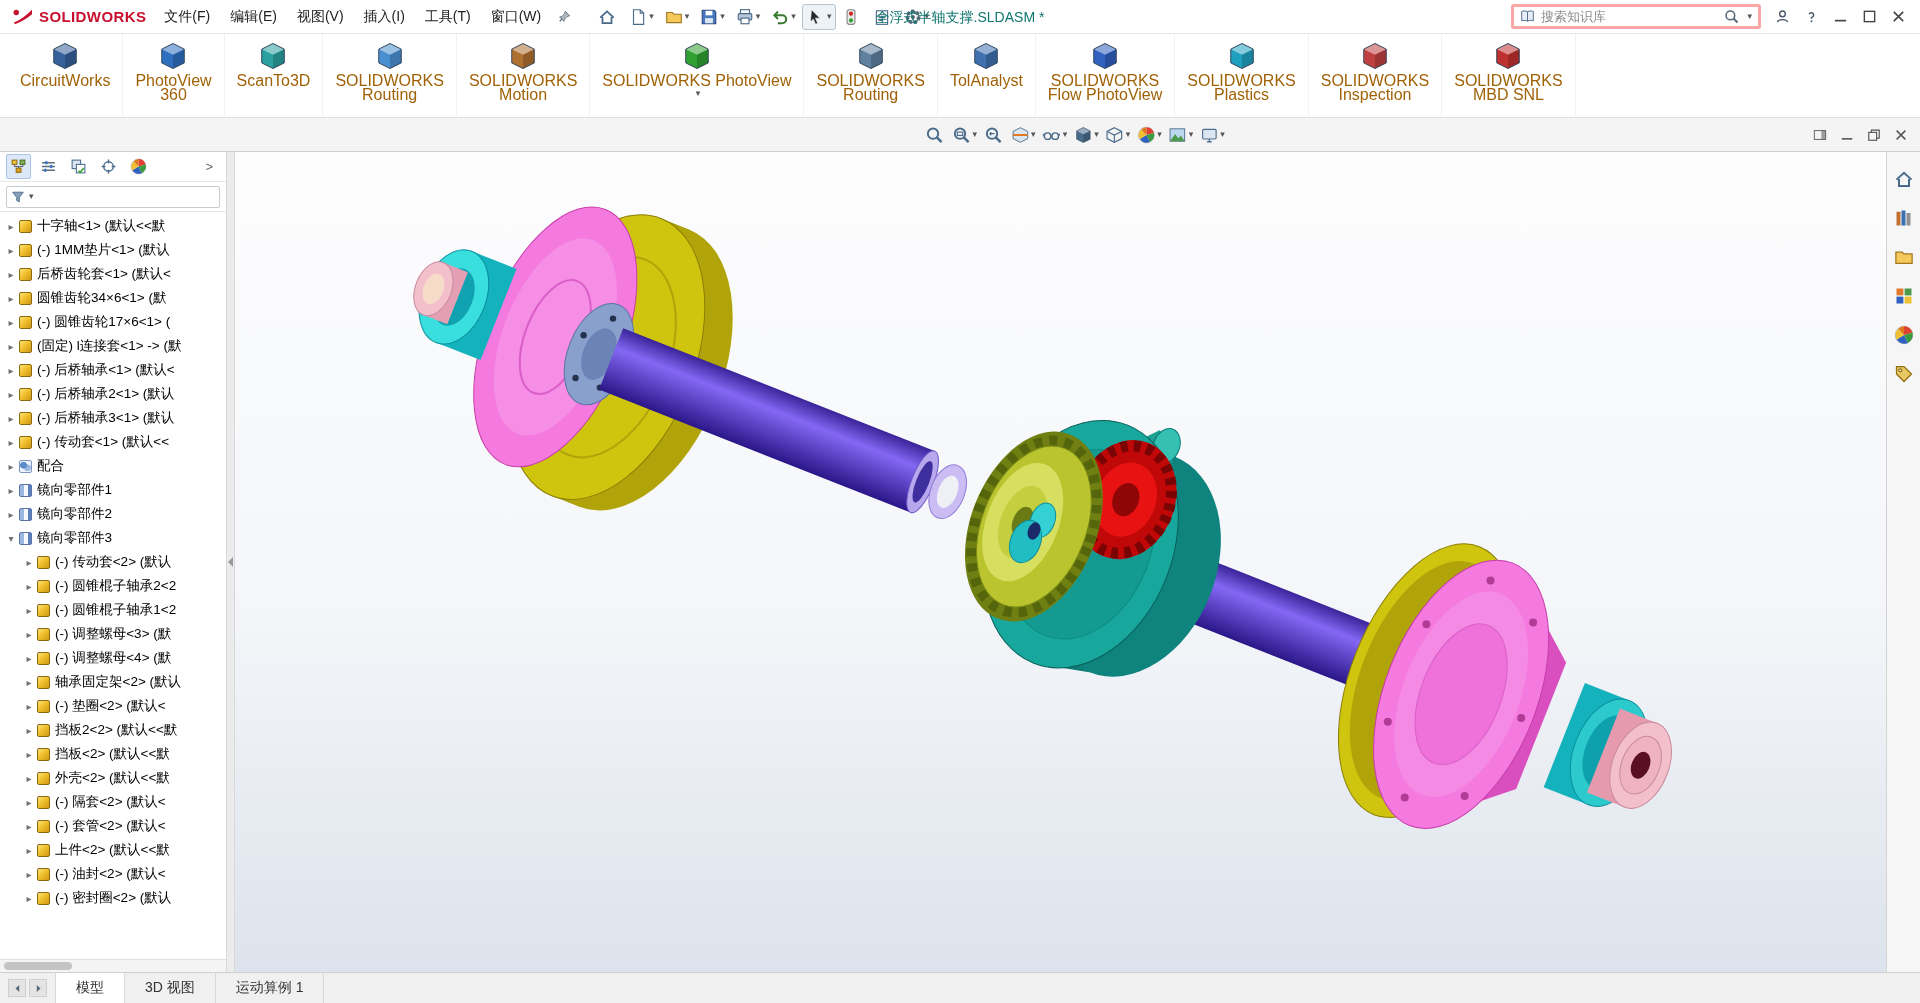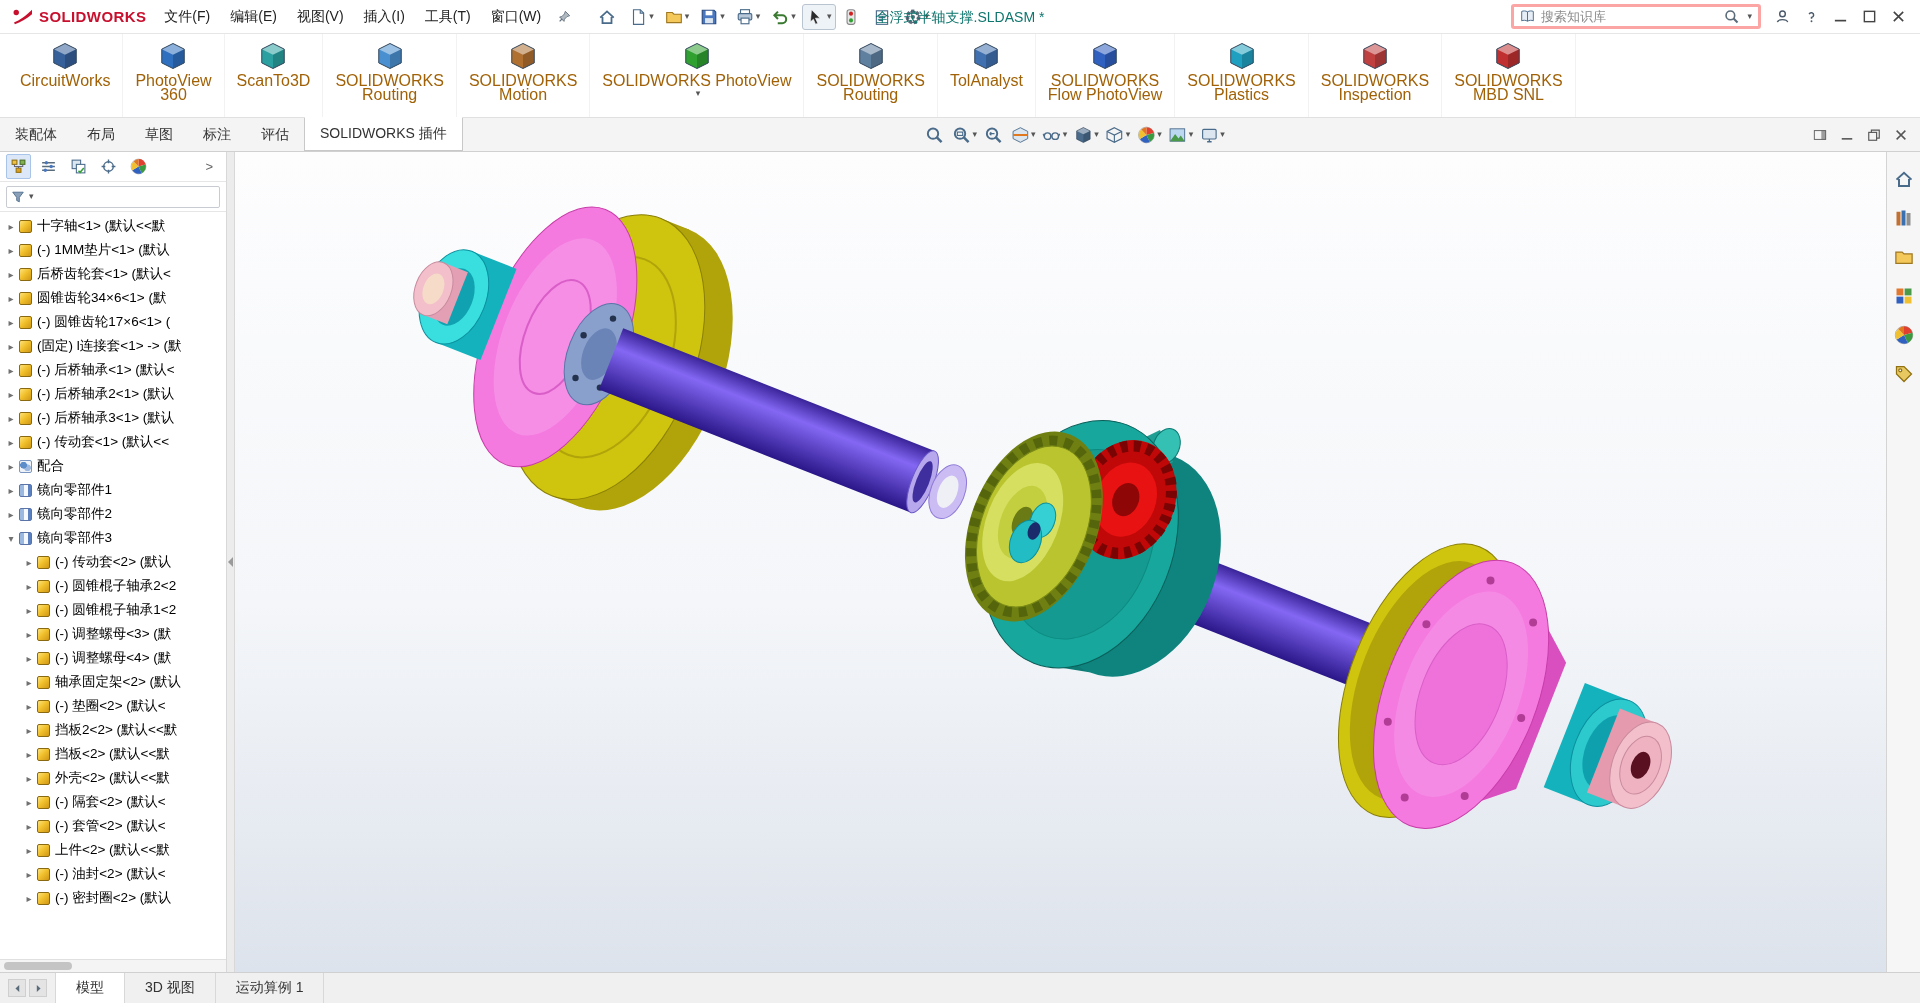--- a/index.html
+++ b/index.html
@@ -508,34 +508,20 @@
       <svg class="ic ric" style="color:#c03030">
         <use href="#i-addin"></use>
       </svg>
       <span class="rl1">SOLIDWORKS</span>
       <span class="rl2">MBD SNL</span>
       <span class="rcaret"></span>
     </div>
   </div>
 
 <div class="tabrow">
-  <div style="display:flex;align-items:stretch">
-
-      <span class="ctab">装配体</span>
-
-      <span class="ctab">布局</span>
-
-      <span class="ctab">草图</span>
-
-      <span class="ctab">标注</span>
-
-      <span class="ctab">评估</span>
-
-      <span class="ctab" data-active="1">SOLIDWORKS 插件</span>
-    </div>
   <div class="headsup">
 
       <span class="hbtn">
         <svg class="ic hic">
           <use href="#i-magnifier"></use>
         </svg>
         <span class="hcaret"></span>
       </span>
 
       <span class="hbtn">

